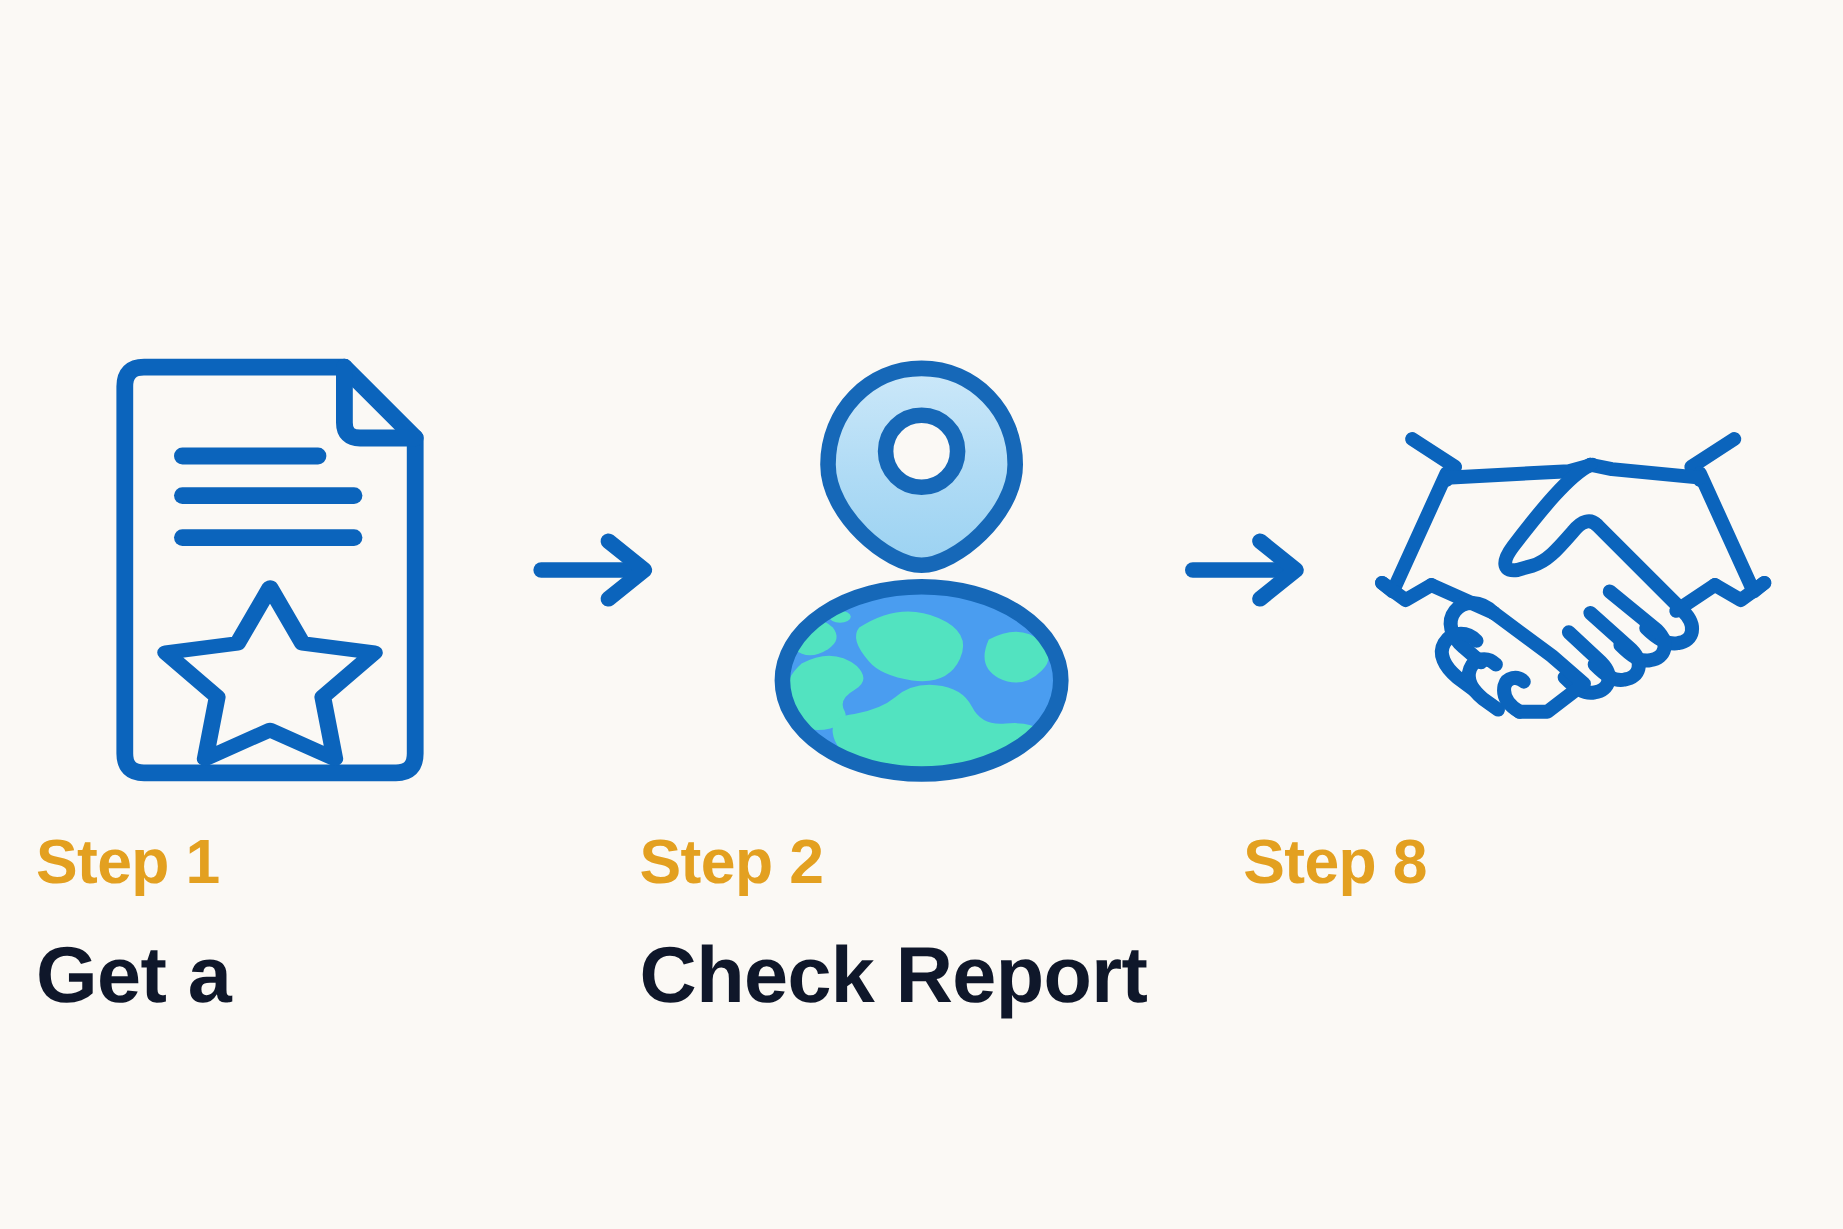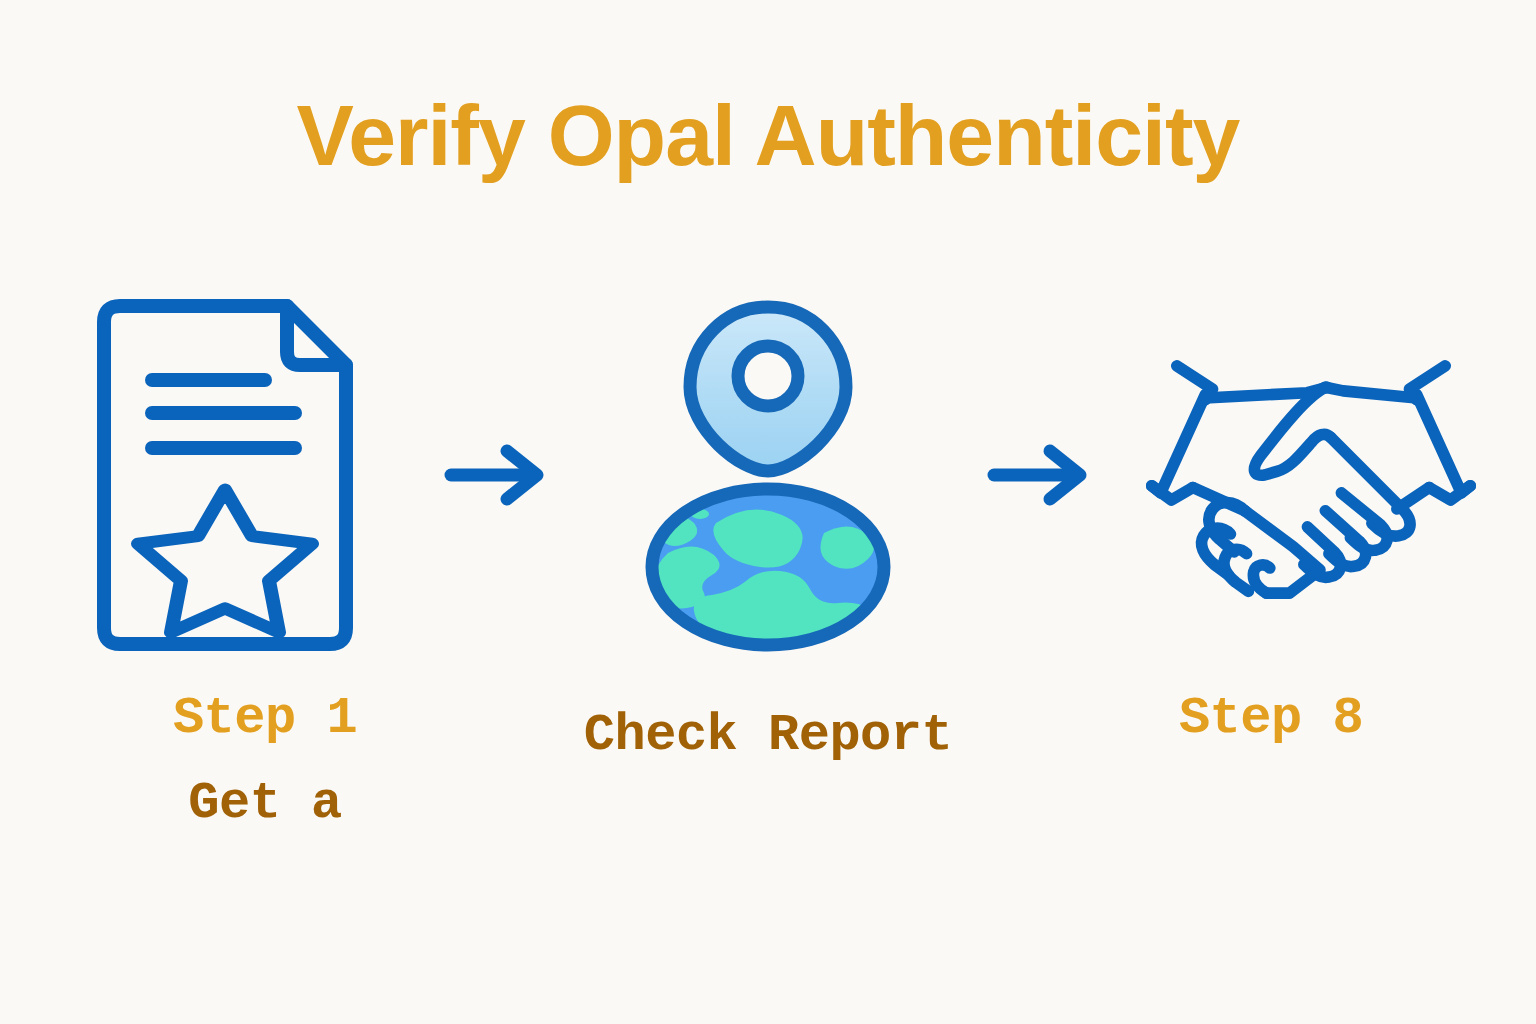--- a/index.html
+++ b/index.html
@@ -62,49 +62,47 @@
     position: absolute;
     top: 690px;
     left: 30px;
     width: 1476px;
     display: flex;
     align-items: flex-start;
     justify-content: space-between;
   }
   .label-cell {
     width: 470px;
-    text-align: center;
+    text-align: left;
     flex: 0 0 auto;
-    font-family: Liberation Mono, monospace;
   }
   .step-num {
     font-size: 52px;
     font-weight: bold;
     color: #E3A020;
     line-height: 1.12;
     letter-spacing: -0.5px;
     margin: 0 0 26px 0;
   }
   .step-desc {
-    font-size: 52px;
+    font-size: 66px;
     font-weight: bold;
-    color: #a16207;
+    color: #0f172a;
     line-height: 1.16;
     letter-spacing: -0.5px;
-    margin: 16px;
+    margin: 0;
   }
   .step-desc span { display: block; }
   svg { display: block; overflow: visible; }
 </style>
 </head>
 <body>
 
 <div id="infographic">
 
-  <div class="title">Verify Opal Authenticity</div>
 
   <div class="steps-row">
 
     <div class="icon-cell">
       <svg width="286" height="350" viewBox="0 0 286 350">
         <path d="M 22 22 Q 22 6 38 6 L 205 6 L 264 65 L 264 328 Q 264 344 248 344 L 38 344 Q 22 344 22 328 Z" fill="none" stroke="#0B64BC" stroke-width="14" stroke-linejoin="round"></path>
         <path d="M 205 6 L 205 52 Q 205 65 218 65 L 264 65" fill="none" stroke="#0B64BC" stroke-width="14" stroke-linejoin="round" stroke-linecap="round"></path>
         <line x1="70" y1="80" x2="183" y2="80" stroke="#0B64BC" stroke-width="14" stroke-linecap="round"></line>
         <line x1="70" y1="113" x2="213" y2="113" stroke="#0B64BC" stroke-width="14" stroke-linecap="round"></line>
         <line x1="70" y1="148" x2="213" y2="148" stroke="#0B64BC" stroke-width="14" stroke-linecap="round"></line>
@@ -200,20 +198,21 @@
   <div class="labels-row">
 
     <div class="label-cell">
       <div class="step-num">Step 1</div>
       <div class="step-desc">
         <span>Get a</span>
       </div>
     </div>
 
     <div class="label-cell">
+      <div class="step-num">Step 2</div>
       <div class="step-desc">
         <span>Check Report</span>
       </div>
     </div>
 
     <div class="label-cell">
       <div class="step-num">Step 8</div>
     </div>
 
   </div>

